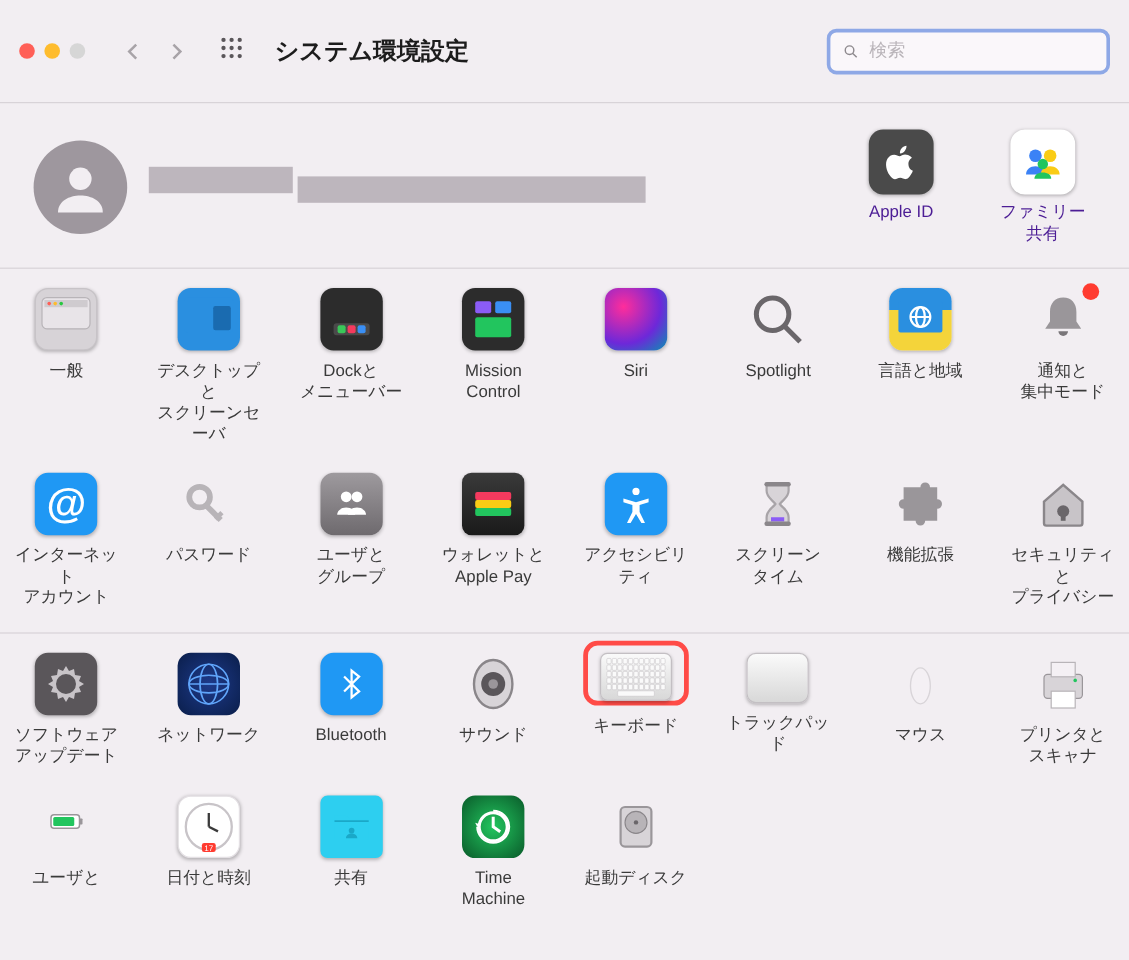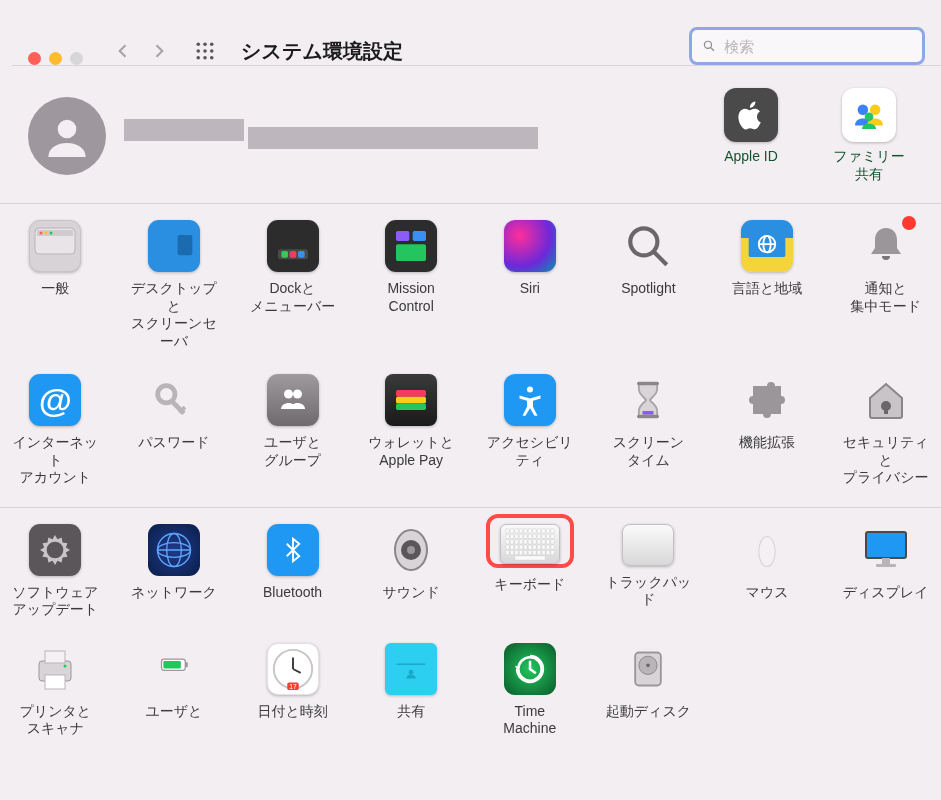--- a/index.html
+++ b/index.html
@@ -5,27 +5,26 @@
   * { box-sizing: border-box; margin: 0; padding: 0; }
   body {
     width: 941px; height: 800px;
     font-family: -apple-system, "Hiragino Sans", "Helvetica Neue", sans-serif;
     background: #f2eef2;
     overflow: hidden;
     font-size: 13px;
     color: #3a3a3a;
   }
   .toolbar {
-    height: 66px;
+    height: 86px;
     border-bottom: 1px solid #d8d3d8;
     display: flex;
-    align-items: flex-end;
+    align-items: center;
     padding: 0 16px;
     gap: 8px;
-    margin-left: 12px;
   }
   .traffic { display: flex; gap: 8px; margin-right: 18px; }
   .traffic span { width: 13px; height: 13px; border-radius: 50%; }
   .t-red { background: #ff5f57; }
   .t-yel { background: #febc2e; }
   .t-gry { background: #d6d6d6; }
   .nav-btn {
     width: 28px; height: 28px; display:flex;align-items:center;justify-content:center;
     color:#a8a3a8; font-size:20px; cursor:default;
   }
@@ -54,21 +53,21 @@
   .avatar svg{width:56px;height:56px;color:#f2eef2;}
   .acct-text { margin-left:18px; flex:1;}
   .redact { display:inline-block; background:#bdb6bd; color:transparent; }
   .redact.a{width:120px;height:22px;margin-bottom:8px;}
   .redact.b{width:290px;height:22px;}
   .acct-right{display:flex;gap:30px;}
   .mini-item{display:flex;flex-direction:column;align-items:center;width:88px;text-align:center;gap:6px;cursor:default;}
   .mini-icon{width:54px;height:54px;border-radius:12px;display:flex;align-items:center;justify-content:center;}
   .apple-bg{background:#4a4a4a;}
   .family-bg{background:#fff;}
-  .mini-label{font-size:14px;color:#14532d;line-height:1.25;}
+  .mini-label{font-size:14px;color:#4c1d95;line-height:1.25;}
 
   .section{border-top:1px solid #d8d3d8;padding:16px 8px 20px 8px;}
   .prefs-grid{
     display:grid;
     grid-template-columns: repeat(8, 1fr);
     row-gap:28px;
     gap:24px;
   }
   .pref{
     display:flex;flex-direction:column;align-items:center;text-align:center;
@@ -456,31 +455,20 @@
       <div class="pref">
         <div class="picon bg-none">
           <svg viewBox="0 0 48 48" width="36" height="52">
             <ellipse cx="24" cy="26" rx="11" ry="20" fill="#f4f0f4" stroke="#d8d4d8" stroke-width="1.5"></ellipse>
           </svg>
         </div>
         <div class="plabel" style="white-space:pre-line">マウス</div>
       </div>
       <div class="pref">
         <div class="picon bg-none">
-          <svg viewBox="0 0 48 48" width="54" height="48">
-            <rect x="4" y="6" width="40" height="26" rx="2" fill="#1f98f4"></rect>
-            <rect x="4" y="6" width="40" height="26" rx="2" fill="none" stroke="#4a4a4a" stroke-width="2"></rect>
-            <rect x="20" y="32" width="8" height="6" fill="#b8b4b8"></rect>
-            <rect x="14" y="38" width="20" height="3" rx="1" fill="#b8b4b8"></rect>
-          </svg>
-        </div>
-        <div class="plabel" style="white-space:pre-line">ディスプレイ</div>
-      </div>
-      <div class="pref">
-        <div class="picon bg-none">
           <svg viewBox="0 0 48 48" width="48" height="48">
             <rect x="8" y="16" width="32" height="20" rx="3" fill="#d8d4d8" stroke="#9a969a"></rect>
             <rect x="14" y="6" width="20" height="12" fill="#f4f0f4" stroke="#b8b4b8"></rect>
             <rect x="14" y="30" width="20" height="14" fill="#fff" stroke="#b8b4b8"></rect>
             <circle cx="34" cy="21" r="1.5" fill="#22c55e"></circle>
           </svg>
         </div>
         <div class="plabel" style="white-space:pre-line">プリンタと
 スキャナ</div>
       </div>

